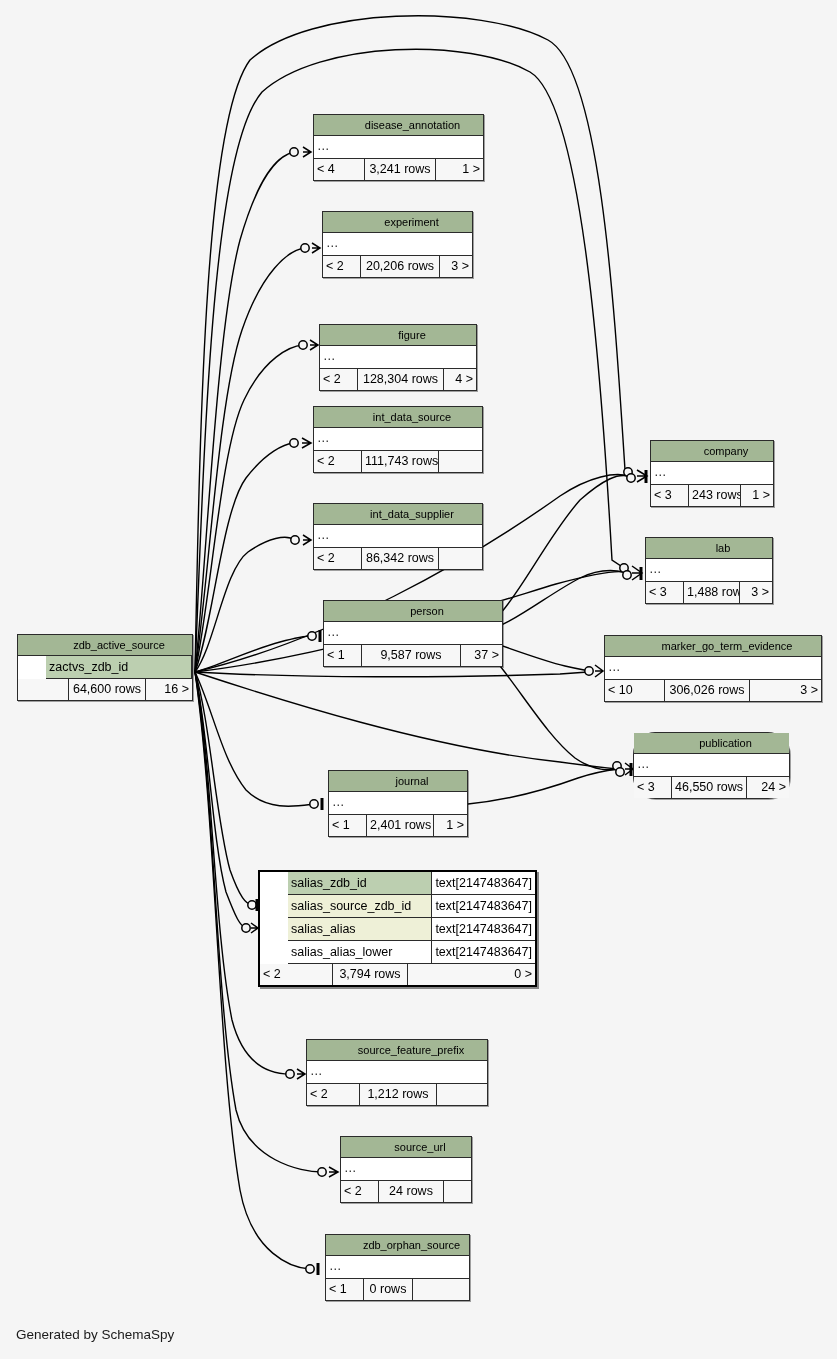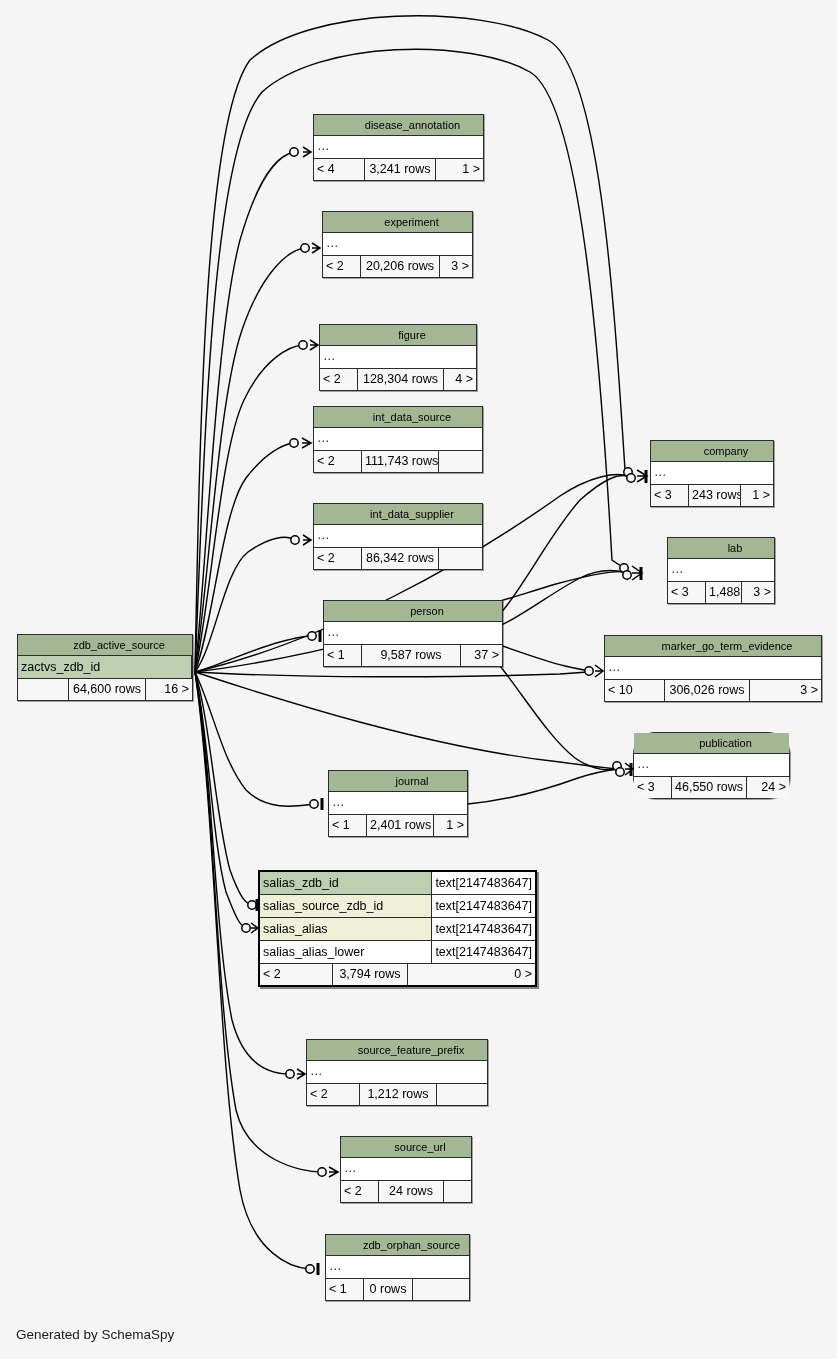--- a/index.html
+++ b/index.html
@@ -50,20 +50,21 @@
     white-space: nowrap;
     overflow: hidden;
     padding-left: 28px;
   }
   .tbl .colrow {
     display: flex;
     border-bottom: 1px solid #2b2b2b;
     height: 22px;
     line-height: 22px;
     background: #ffffff;
+    margin-left: 28px;
   }
   .tbl .colrow:last-of-type { border-bottom: none; }
   .tbl .colrow .cname {
     flex: 1 1 auto;
     padding-left: 3px;
     border-right: 1px solid #2b2b2b;
     white-space: nowrap;
     overflow: hidden;
   }
   .tbl .colrow .ctype {
@@ -353,21 +354,21 @@
       </div>
       <div class="tbl" style="left: 650px; top: 440px; width: 124px;">
         <div class="hdr">company</div>
         <div class="ellipsis">…</div>
         <div class="foot">
           <div class="f left" style="flex: 0 0 31px;">&lt; 3</div>
           <div class="f mid" style="flex: 1 1 auto;">243 rows</div>
           <div class="f right" style="flex: 0 0 26px;">1 &gt;</div>
         </div>
       </div>
-      <div class="tbl" style="left: 667px; top: 537px; width: 108px;">
+      <div class="tbl" style="left: 645px; top: 537px; width: 128px;">
         <div class="hdr">lab</div>
         <div class="ellipsis">…</div>
         <div class="foot">
           <div class="f left" style="flex: 0 0 31px;">&lt; 3</div>
           <div class="f mid" style="flex: 1 1 auto;">1,488 rows</div>
           <div class="f right" style="flex: 0 0 26px;">3 &gt;</div>
         </div>
       </div>
       <div class="tbl" style="left: 604px; top: 635px; width: 218px;">
         <div class="hdr">marker_go_term_evidence</div>

